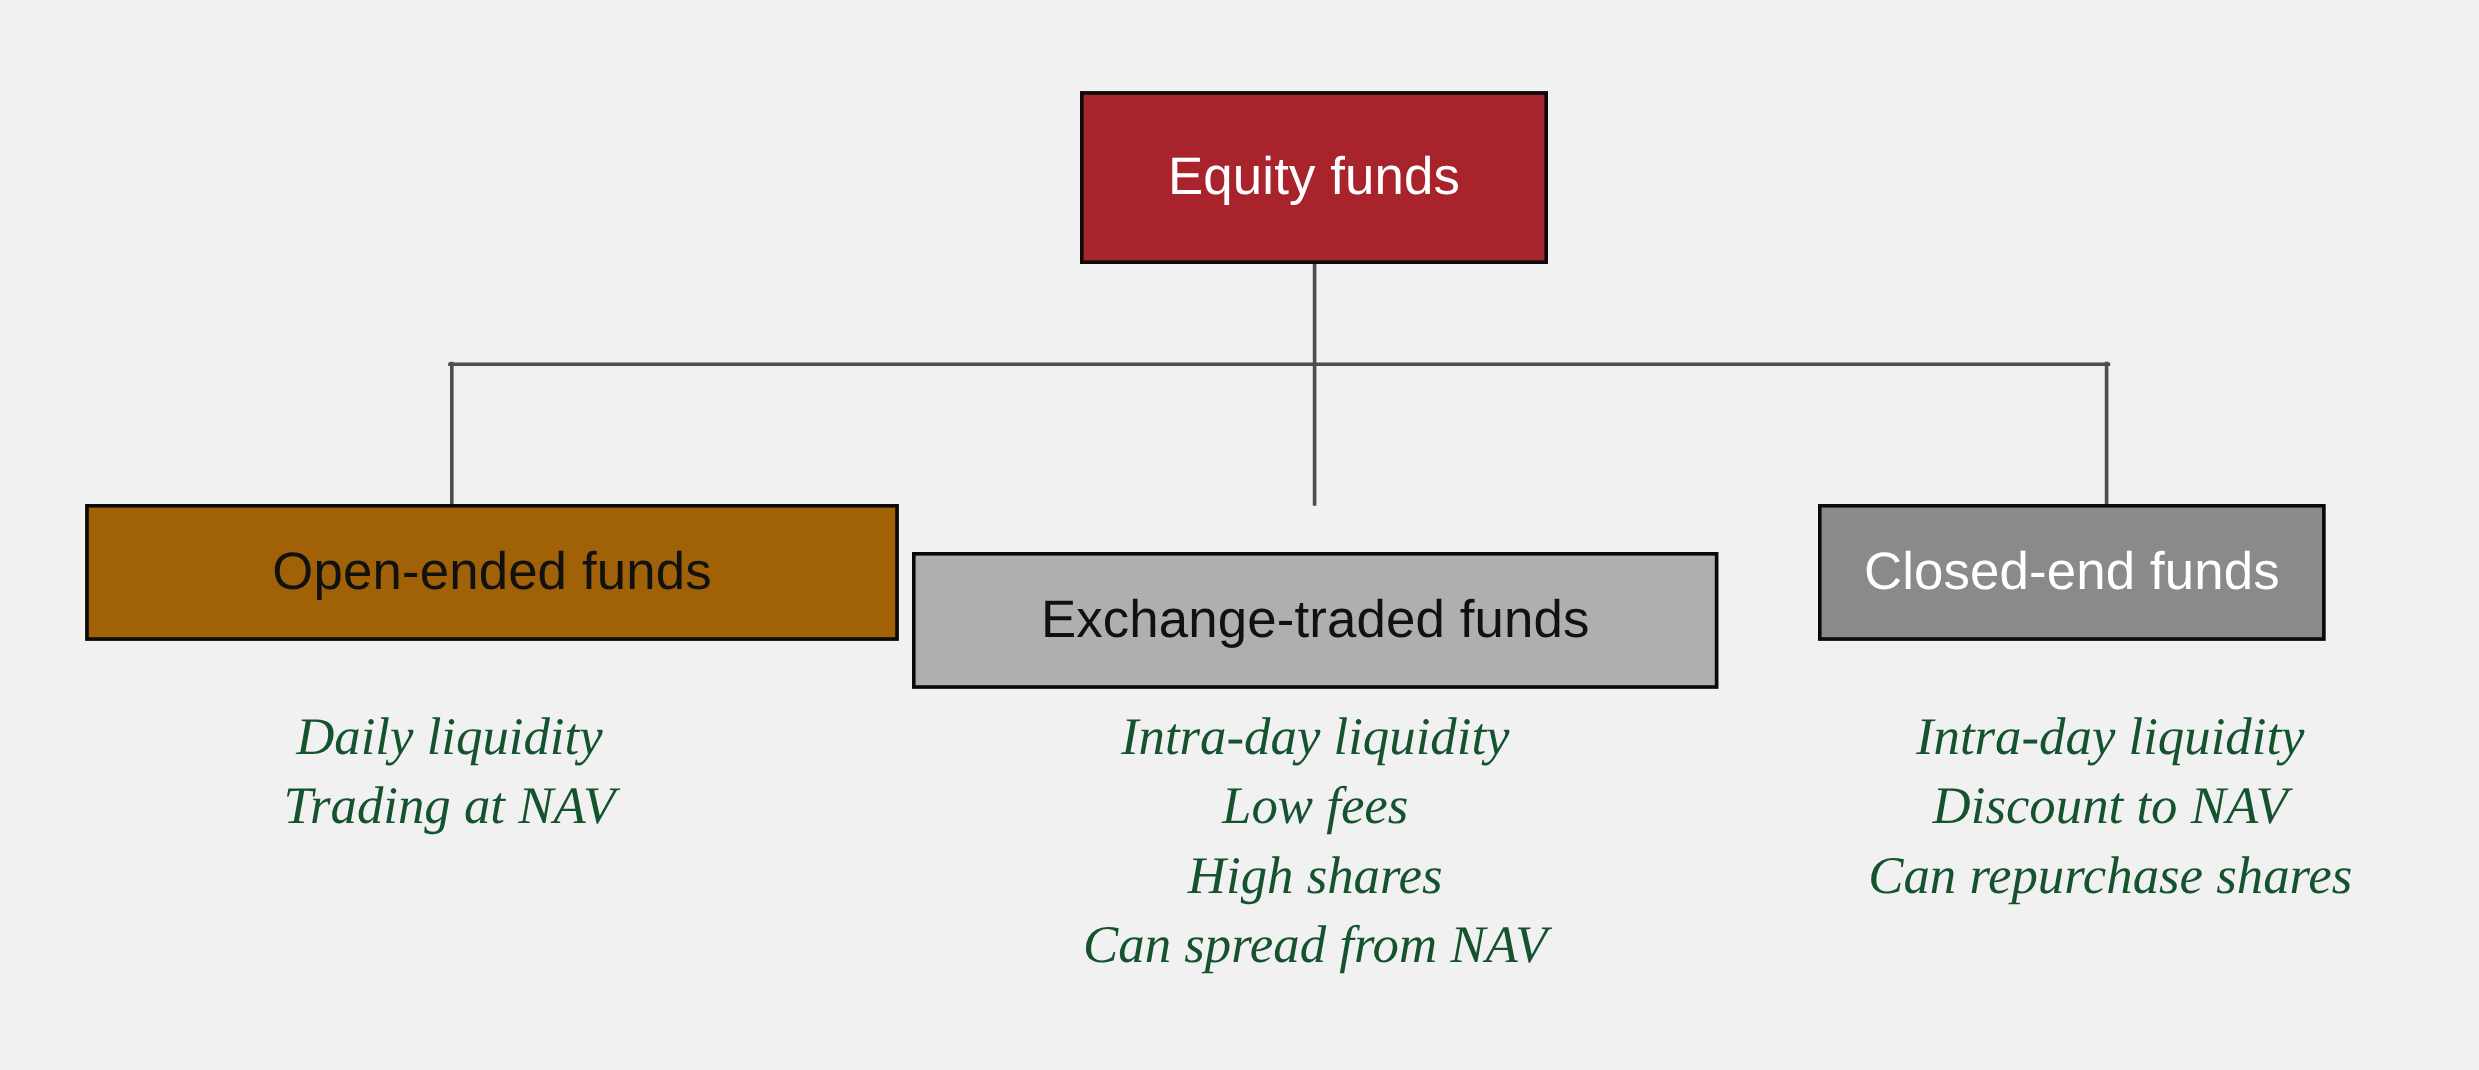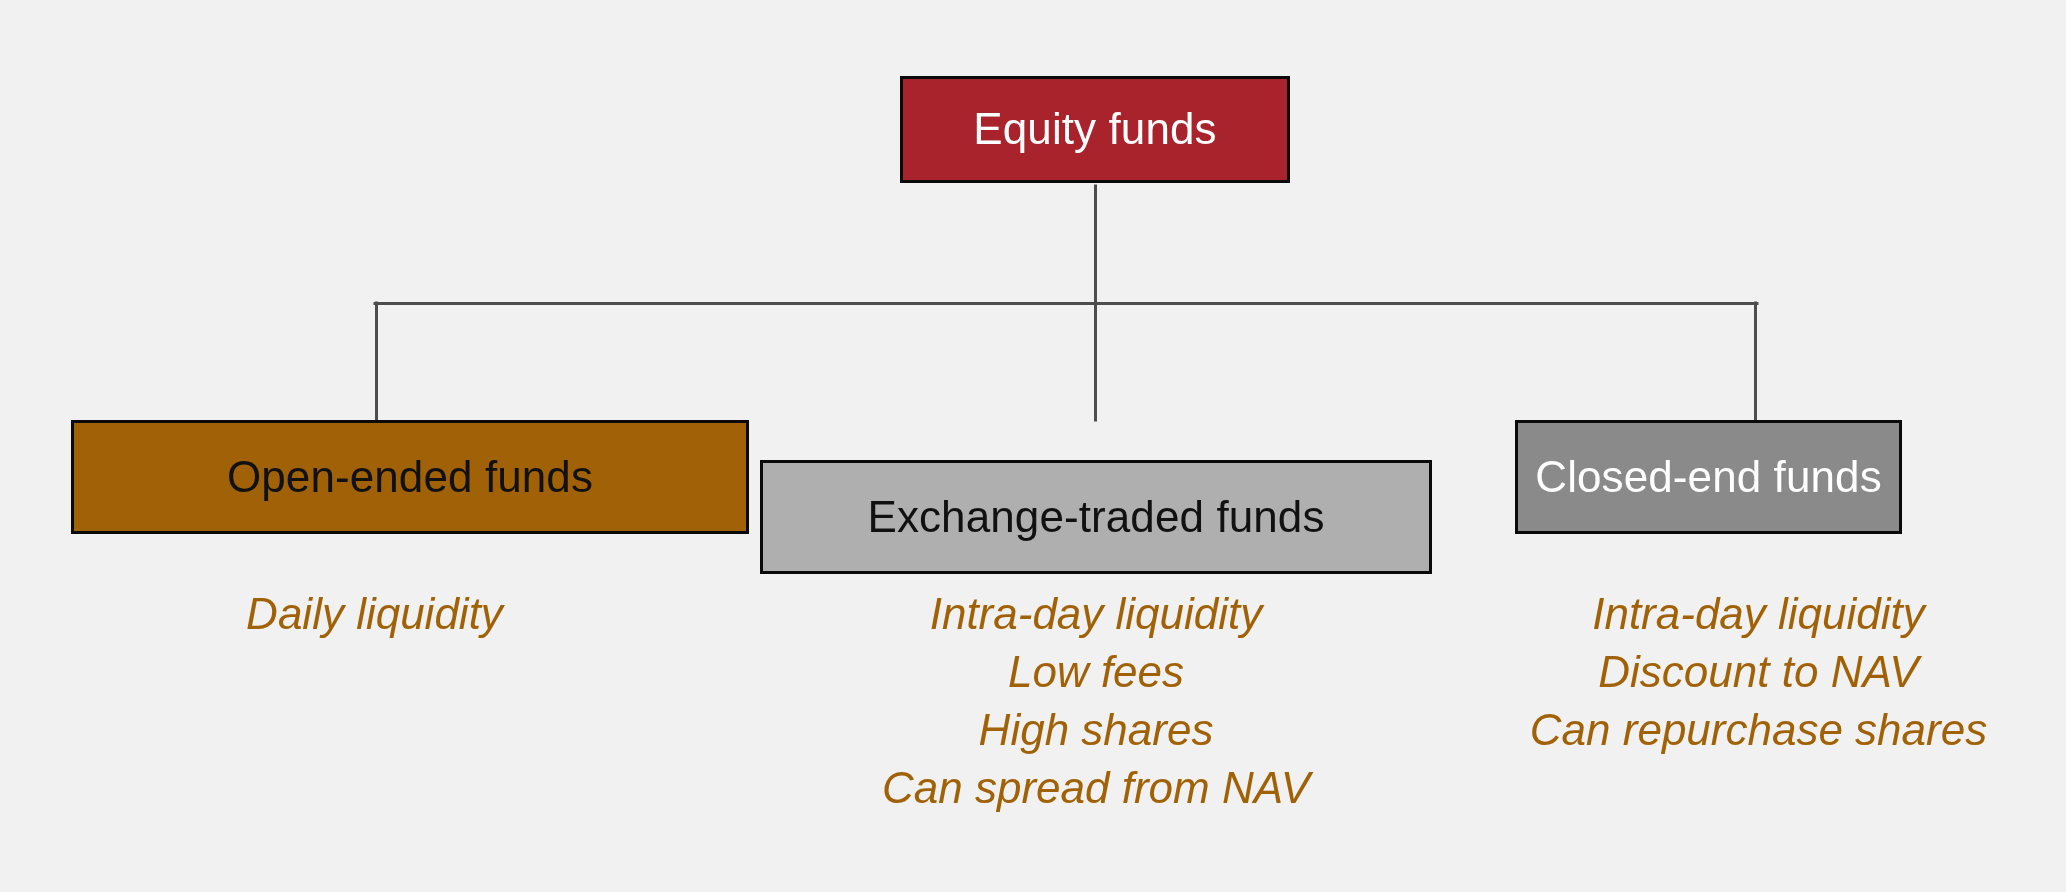--- a/index.html
+++ b/index.html
@@ -45,21 +45,21 @@
   }
   .node-label {
     display: block;
     padding: 0 10px;
   }
 
   .node-root {
     left: 900px;
     top: 76px;
     width: 390px;
-    height: 107px;
+    height: 144px;
     background: #A8232B;
     color: #FFFFFF;
     font-size: 44px;
   }
 
   .node-child {
     top: 420px;
     height: 114px;
     font-size: 44px;
   }
@@ -71,35 +71,36 @@
   }
   .node-etf {
     left: 760px;
     width: 672px;
     background: #AFAFAF;
     color: #111111;
     margin-top: 40px;
   }
   .node-closed {
     left: 1515px;
-    width: 387px;
+    width: 423px;
     background: #8A8A8A;
     color: #FFFFFF;
   }
 
   
   .caption {
     position: absolute;
     top: 585px;
     font-size: 44px;
     font-style: italic;
-    color: #a16207;
+    color: #14532d;
     line-height: 58px;
     text-align: center;
     white-space: nowrap;
+    font-family: Liberation Serif, serif;
   }
   .caption .line {
     display: block;
   }
   .caption-open   { left: 71px;   width: 607px; }
   .caption-etf    { left: 760px;  width: 672px; }
   .caption-closed { left: 1500px; width: 517px; }
 </style>
 </head>
 <body>
@@ -128,20 +129,21 @@
   <div class="node node-child node-etf">
     <span class="node-label">Exchange-traded funds</span>
   </div>
 
   <div class="node node-child node-closed">
     <span class="node-label">Closed-end funds</span>
   </div>
 
   <div class="caption caption-open">
     <span class="line">Daily liquidity</span>
+    <span class="line">Trading at NAV</span>
   </div>
 
   <div class="caption caption-etf">
     <span class="line">Intra-day liquidity</span>
     <span class="line">Low fees</span>
     <span class="line">High shares</span>
     <span class="line">Can spread from NAV</span>
   </div>
 
   <div class="caption caption-closed">

